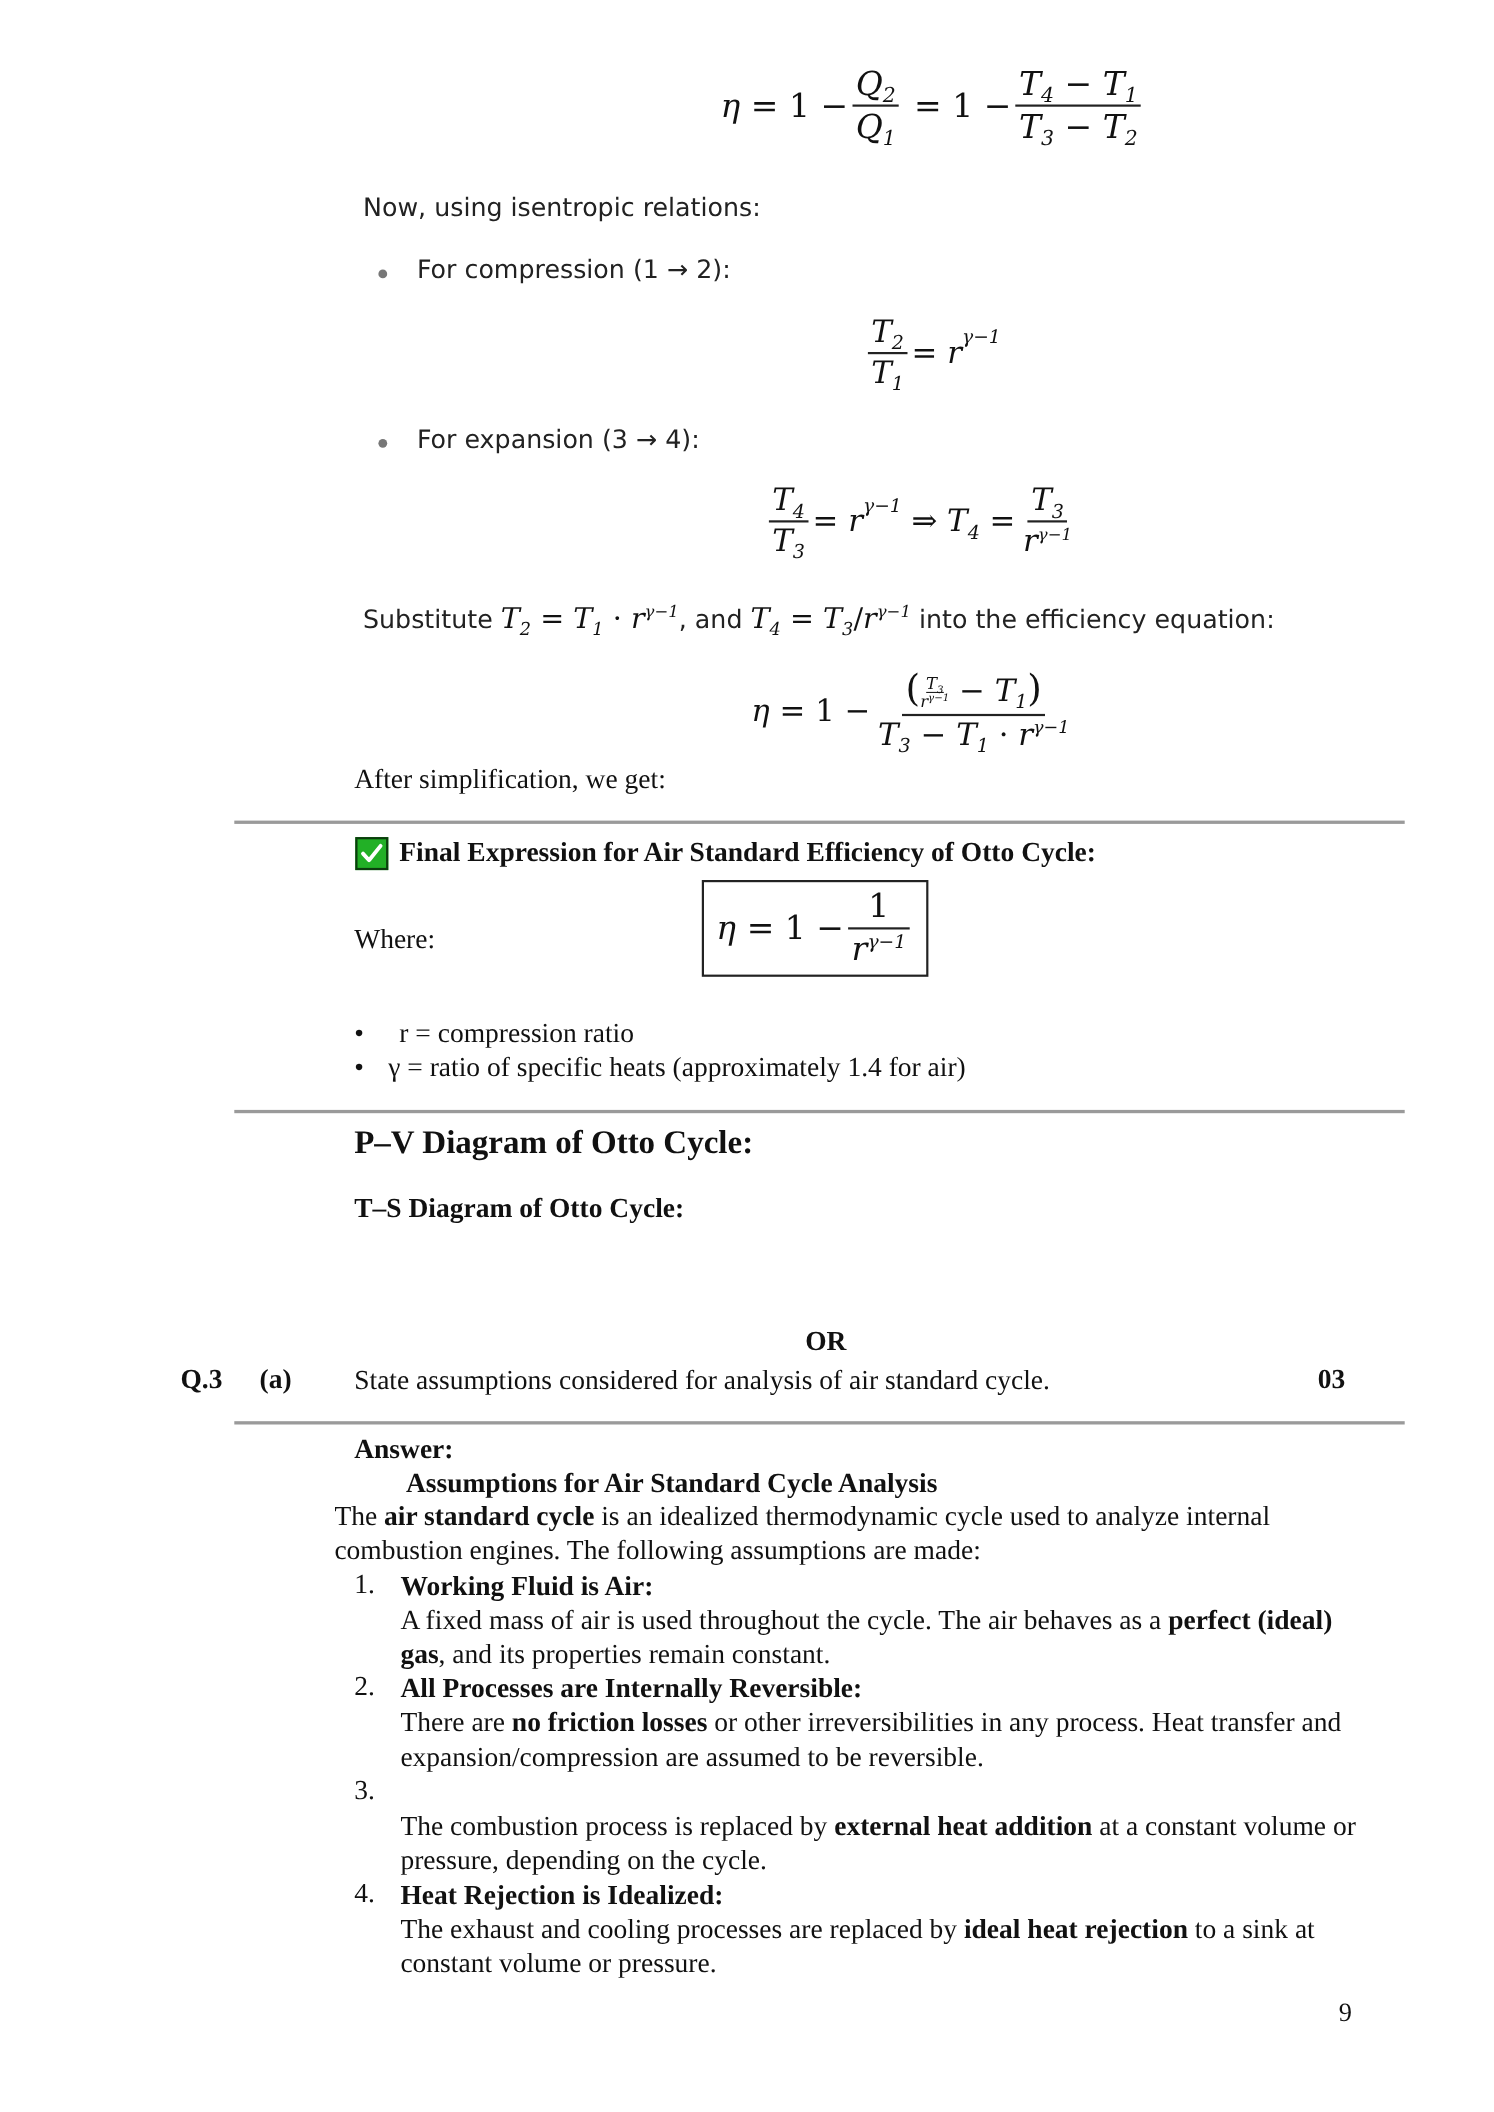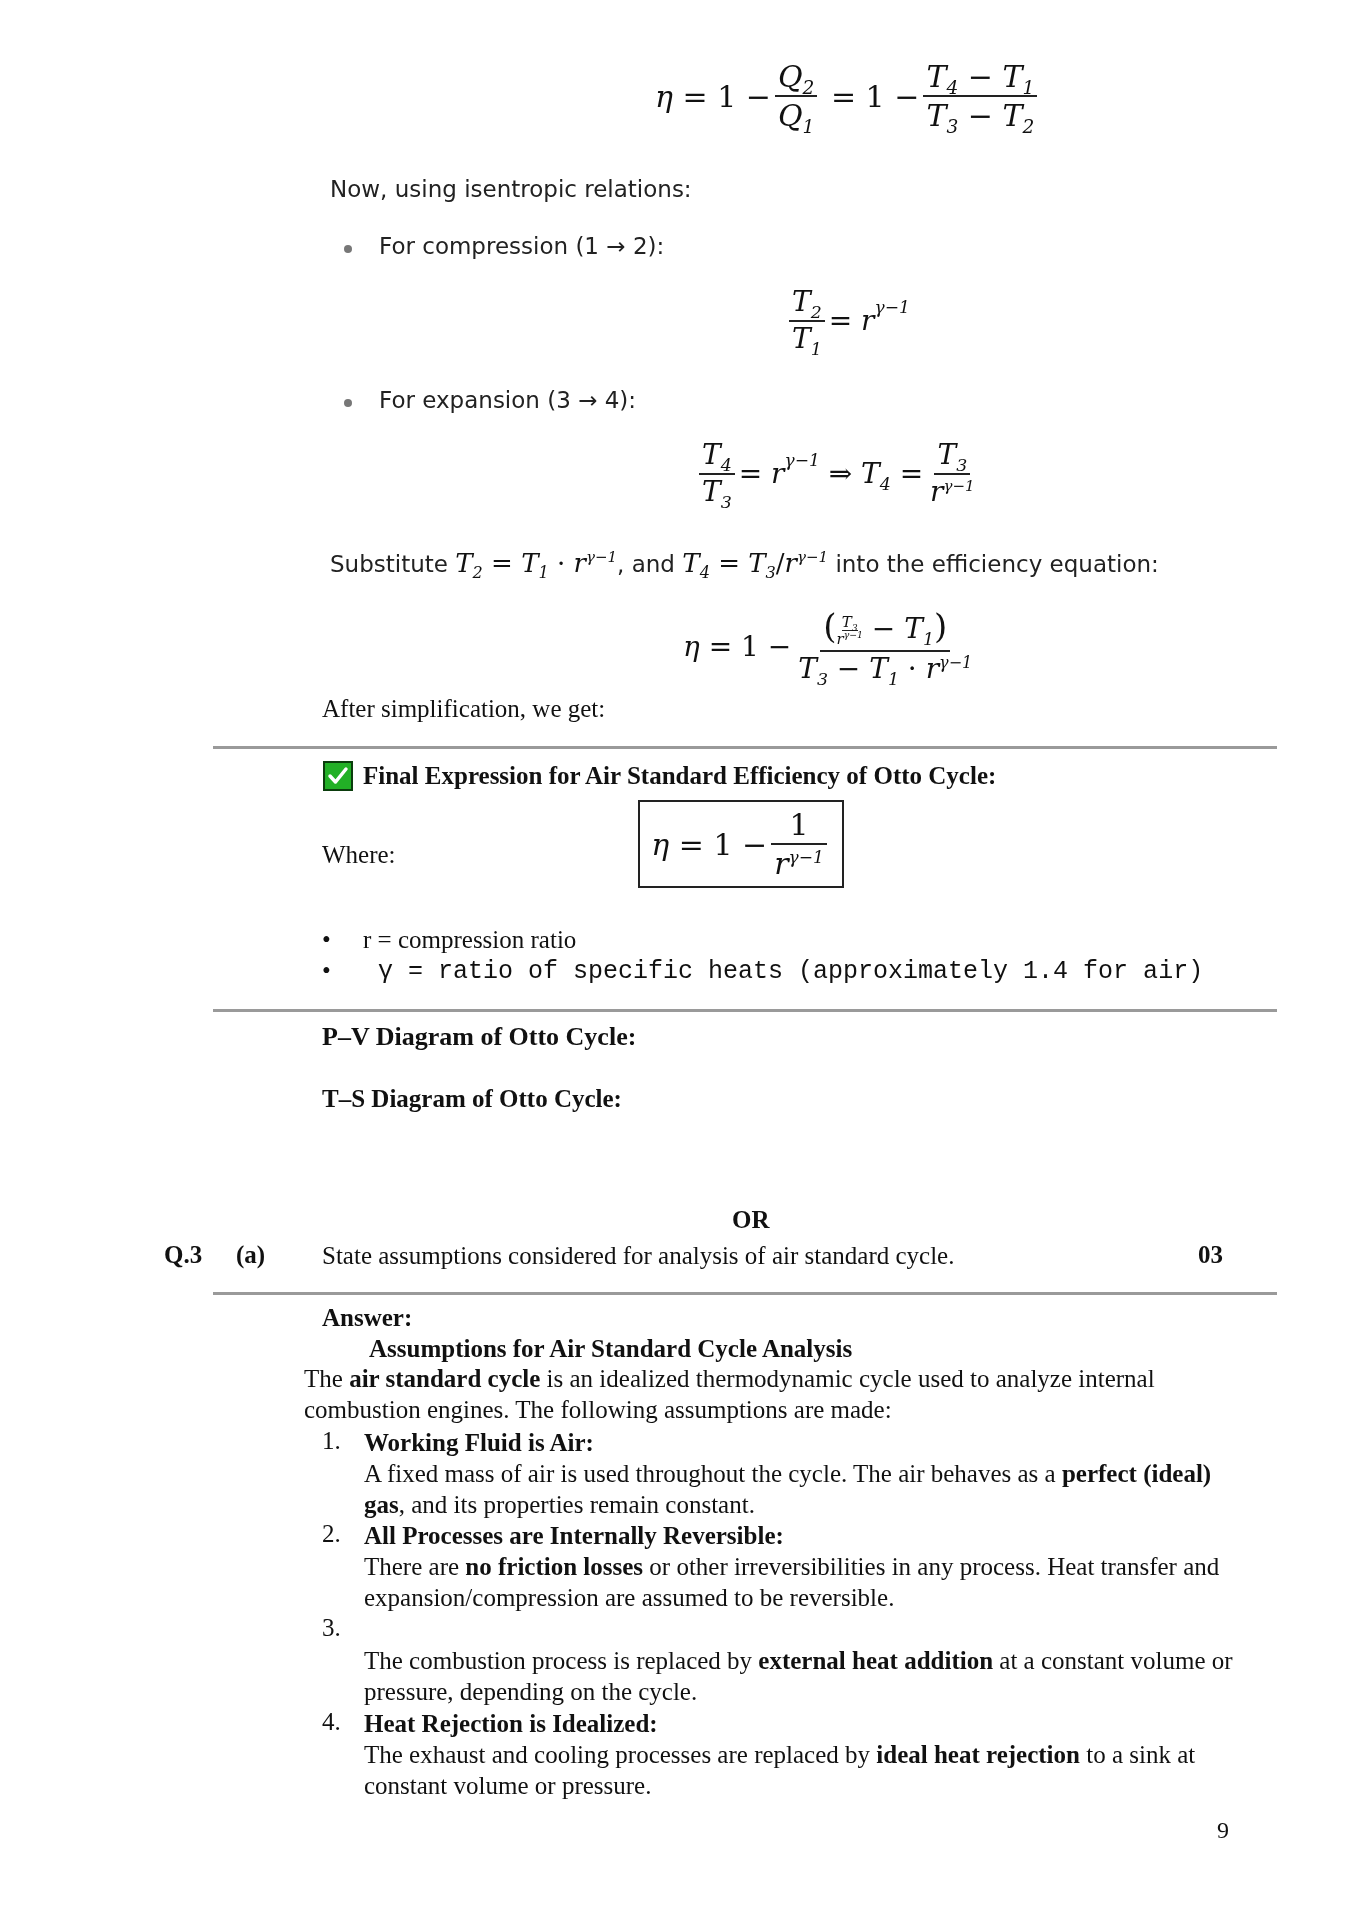--- a/index.html
+++ b/index.html
@@ -111,26 +111,26 @@
   </span>
 </div>
 
 <div class="abs serif t24" style="left:322px; top:841px;">Where:</div>
 <div class="abs serif t24" style="left:322px; top:926px; white-space:nowrap;">
   <span style="position:absolute; left:0;">•</span>
   <span style="position:absolute; left:41px;">r = compression ratio</span>
 </div>
 <div class="abs serif t24" style="left:322px; top:957px; white-space:nowrap;">
   <span style="position:absolute; left:0;">•</span>
-  <span style="position:absolute; left:56px;font-family:Liberation Mono, monospace;">γ = ratio of specific heats (approximately 1.4 for air)</span>
+  <span style="position:absolute; left:31px;">γ = ratio of specific heats (approximately 1.4 for air)</span>
 </div>
 
 <div class="rule" style="top:1009px;"></div>
 
-<div class="abs serif" style="left:322px; top:1022px; font-size:26px; font-weight:bold;">P–V Diagram of Otto Cycle:</div>
+<div class="abs serif" style="left:322px; top:1022px; font-size:30px; font-weight:bold;">P–V Diagram of Otto Cycle:</div>
 <div class="abs serif" style="left:322px; top:1085px; font-size:25px; font-weight:bold;">T–S Diagram of Otto Cycle:</div>
 
 <div class="abs serif" style="left:696px; top:1206px; font-size:25px; font-weight:bold;margin-left:36px;">OR</div>
 <div class="abs serif" style="left:164px; top:1241px; font-size:25px; font-weight:bold;">Q.3</div>
 <div class="abs serif" style="left:236px; top:1241px; font-size:25px; font-weight:bold;">(a)</div>
 <div class="abs serif t24" style="left:322px; top:1242px; white-space:nowrap;">State assumptions considered for analysis of air standard cycle.</div>
 <div class="abs serif" style="left:1198px; top:1241px; font-size:25px; font-weight:bold;">03</div>
 
 <div class="rule" style="top:1292px;"></div>
 

